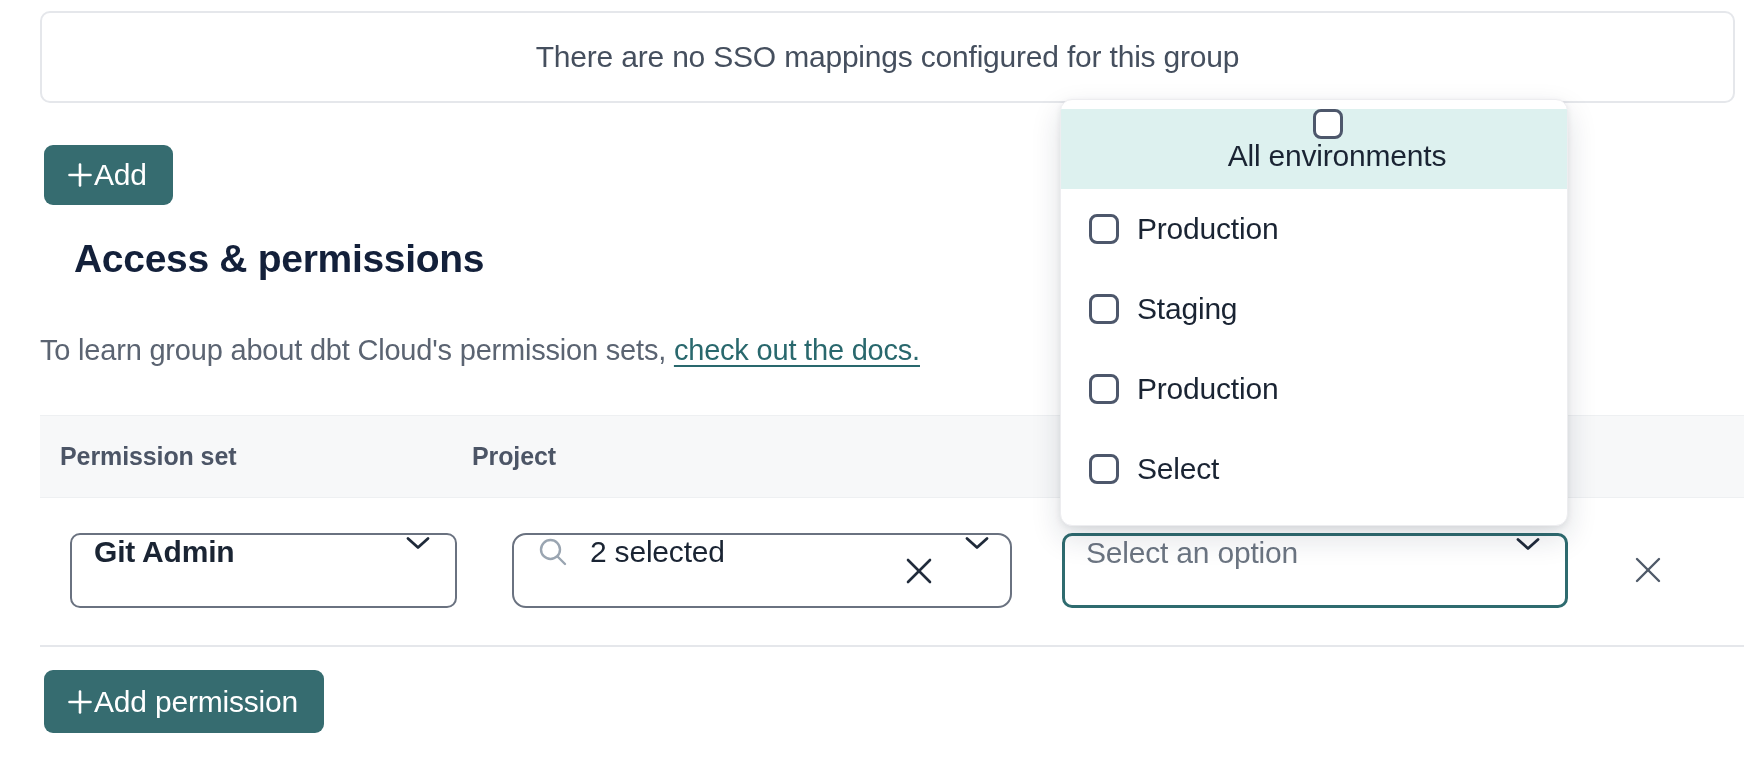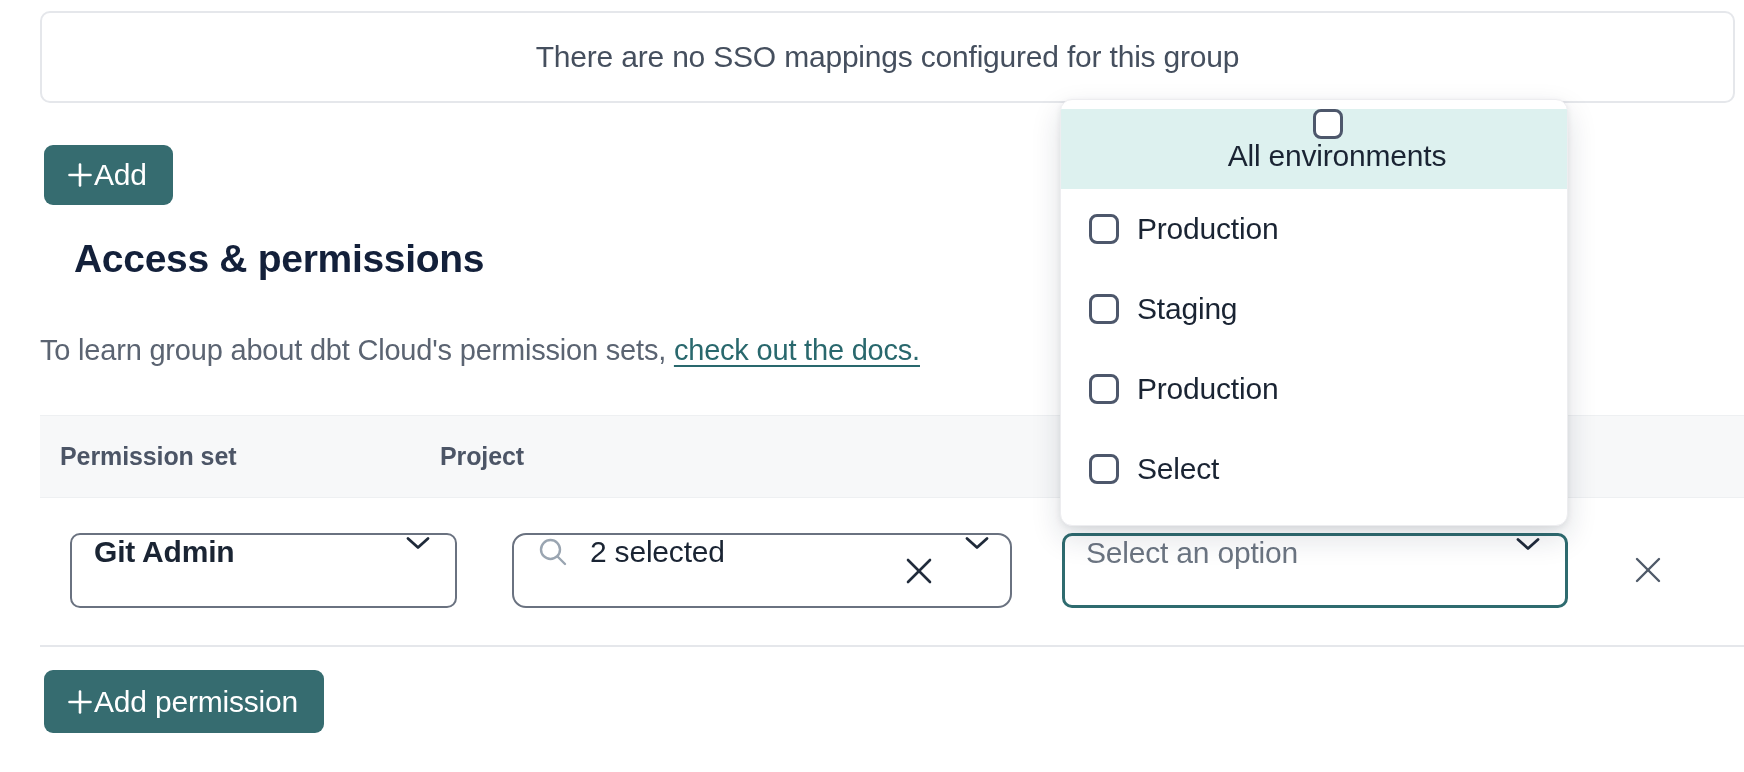--- a/index.html
+++ b/index.html
@@ -87,21 +87,21 @@
   .th {
     position: absolute;
     top: 0; height: 100%;
     display: flex; align-items: center;
     font-size: 25px;
     font-weight: 700;
     color: #4c5566;
     letter-spacing: -0.1px;
   }
   .th-permission-set { left: 20px; }
-  .th-project { left: 400px; }
+  .th-project { left: 432px; }
 
   
   .select {
     position: absolute;
     top: 533px; height: 75px;
     background: #ffffff;
     border: 2px solid #6a7280;
     border-radius: 10px;
     display: flex; 
     font-size: 30px;

